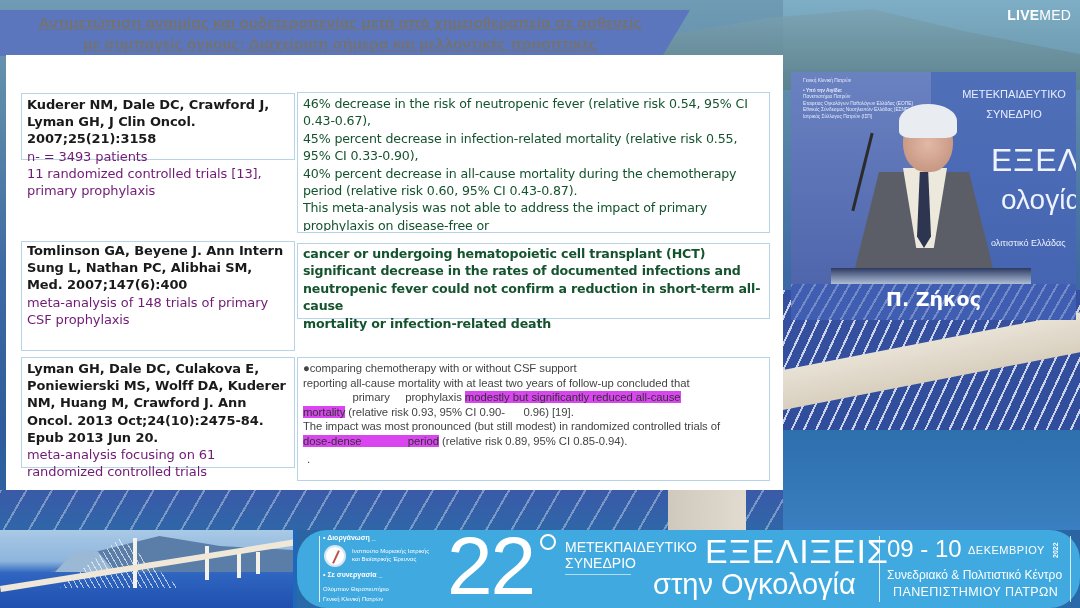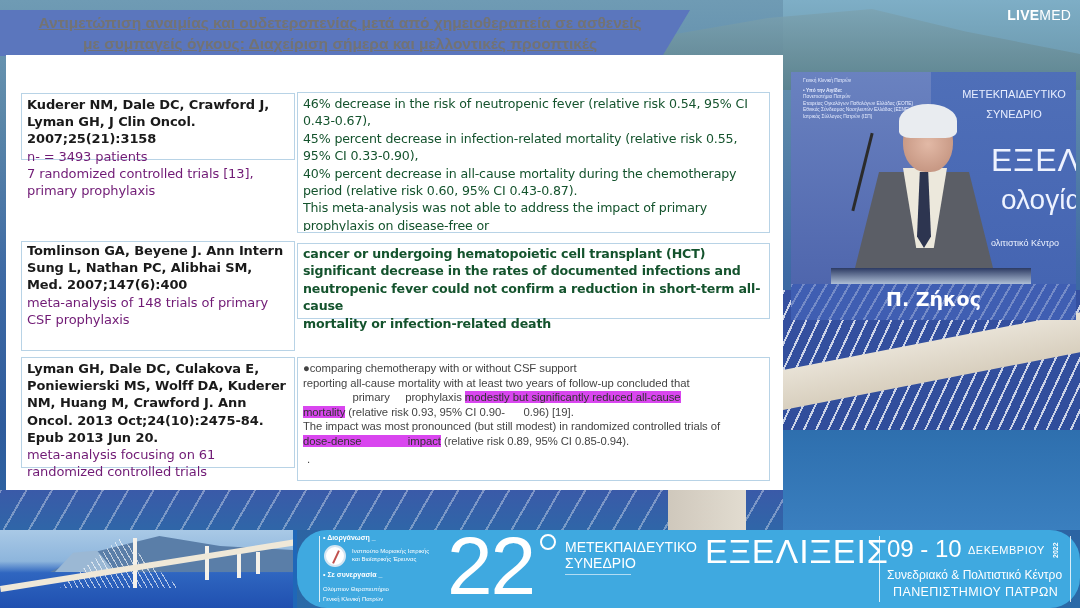--- a/index.html
+++ b/index.html
@@ -269,21 +269,21 @@
 <div class="livemed"><b>LIVE</b><span class="light">MED</span></div>
 
 <div class="slide">
 
   <div class="cell" style="left:15px; top:38px; width:274px; height:67px;"></div>
   <div class="text-block" style="left:21px; top:41px; width:280px;">
     <div class="ref">Kuderer NM, Dale DC, Crawford J,</div>
     <div class="ref">Lyman GH, J Clin Oncol.</div>
     <div class="ref">2007;25(21):3158</div>
     <div class="note">n- = 3493 patients</div>
-    <div class="note">7 randomized controlled trials [13],</div>
+    <div class="note">11 randomized controlled trials [13],</div>
     <div class="note">primary prophylaxis</div>
   </div>
   <div class="cell" style="left:291px; top:37px; width:473px; height:141px;"></div>
   <div class="text-block res" style="left:297px; top:40px; width:470px; height:136px; overflow:hidden;">46% decrease in the risk of neutropenic fever (relative risk 0.54, 95% CI
 0.43-0.67),
 45% percent decrease in infection-related mortality (relative risk 0.55,
 95% CI 0.33-0.90),
 40% percent decrease in all-cause mortality during the chemotherapy
 period (relative risk 0.60, 95% CI 0.43-0.87).
 This meta-analysis was not able to address the impact of primary
@@ -313,42 +313,42 @@
     <div class="note">meta-analysis focusing on 61</div>
     <div class="note">randomized controlled trials</div>
   </div>
   <div class="cell" style="left:291px; top:302px; width:473px; height:124px;"></div>
   <div class="text-block res-small" style="left:297px; top:306px; width:468px;">
     <div>●comparing chemotherapy with or without CSF support</div>
     <div>reporting all-cause mortality with at least two years of follow-up concluded that</div>
     <div style="white-space:pre;"><span>                primary     prophylaxis </span><span class="hl">modestly but significantly reduced all-cause</span></div>
     <div style="white-space:pre;"><span class="hl">mortality</span><span> (relative risk 0.93, 95% CI 0.90-      0.96) [19].</span></div>
     <div>The impact was most pronounced (but still modest) in randomized controlled trials of</div>
-    <div style="white-space:pre;"><span class="hl">dose-dense               impact</span><span> (relative risk 0.89, 95% CI 0.85-0.94).</span></div>
+    <div style="white-space:pre;"><span class="hl">dose-dense               period</span><span> (relative risk 0.89, 95% CI 0.85-0.94).</span></div>
     <div style="padding-left:4px; margin-top:3px;">.</div>
   </div>
 </div>
 
 <div class="speaker-panel">
   <div class="sp-stage-left"></div>
   <div class="sp-small-text">
     <div>Γενική Κλινική Πατρών</div>
     <div style="font-weight:bold; margin-top:3px;">• Υπό την Αιγίδα:</div>
     <div>Πανεπιστήμιο Πατρών</div>
     <div>Εταιρείας Ογκολόγων Παθολόγων Ελλάδας (ΕΟΠΕ)</div>
     <div>Εθνικός Σύνδεσμος Νοσηλευτών Ελλάδας (ΕΣΝΕ)</div>
     <div>Ιατρικός Σύλλογος Πατρών (ΙΣΠ)</div>
   </div>
   <div class="sp-banner-title">
     <div>ΜΕΤΕΚΠΑΙΔΕΥΤΙΚΟ</div>
     <div>ΣΥΝΕΔΡΙΟ</div>
   </div>
   <div class="sp-big">ΕΞΕΛΙΞΕΙΣ</div>
   <div class="sp-big2">ολογία</div>
-  <div class="sp-bottom-text">ολιτιστικό Κέντρο</div>
+  <div class="sp-bottom-text">ολιτιστικό Ελλάδας</div>
   <div class="mic"></div>
   <div class="person-body"></div>
   <div class="person-shirt"></div>
   <div class="person-tie"></div>
   <div class="person-head"></div>
   <div class="person-hair"></div>
   <div class="podium"></div>
 </div>
 <div class="name-band">
   <div class="speaker-name">Π. Ζήκος</div>
@@ -380,20 +380,21 @@
       <div>Γενική Κλινική Πατρών</div>
     </div>
     <div class="num22">22</div>
     <div class="deg"></div>
     <div class="conf-type">
       <div>ΜΕΤΕΚΠΑΙΔΕΥΤΙΚΟ</div>
       <div>ΣΥΝΕΔΡΙΟ</div>
     </div>
     <div class="conf-type-underline"></div>
     <div class="conf-title1">ΕΞΕΛΙΞΕΙΣ</div>
+    <div class="conf-title2">στην Ογκολογία</div>
     <div class="vline" style="left:582px;"></div>
     <div class="dates">09 - 10</div>
     <div class="month">ΔΕΚΕΜΒΡΙΟΥ</div>
     <div class="year">2022</div>
     <div class="venue1">Συνεδριακό &amp; Πολιτιστικό Κέντρο</div>
     <div class="venue2">ΠΑΝΕΠΙΣΤΗΜΙΟΥ ΠΑΤΡΩΝ</div>
     <div class="vline" style="left:773px;"></div>
   </div>
 </div>
 

